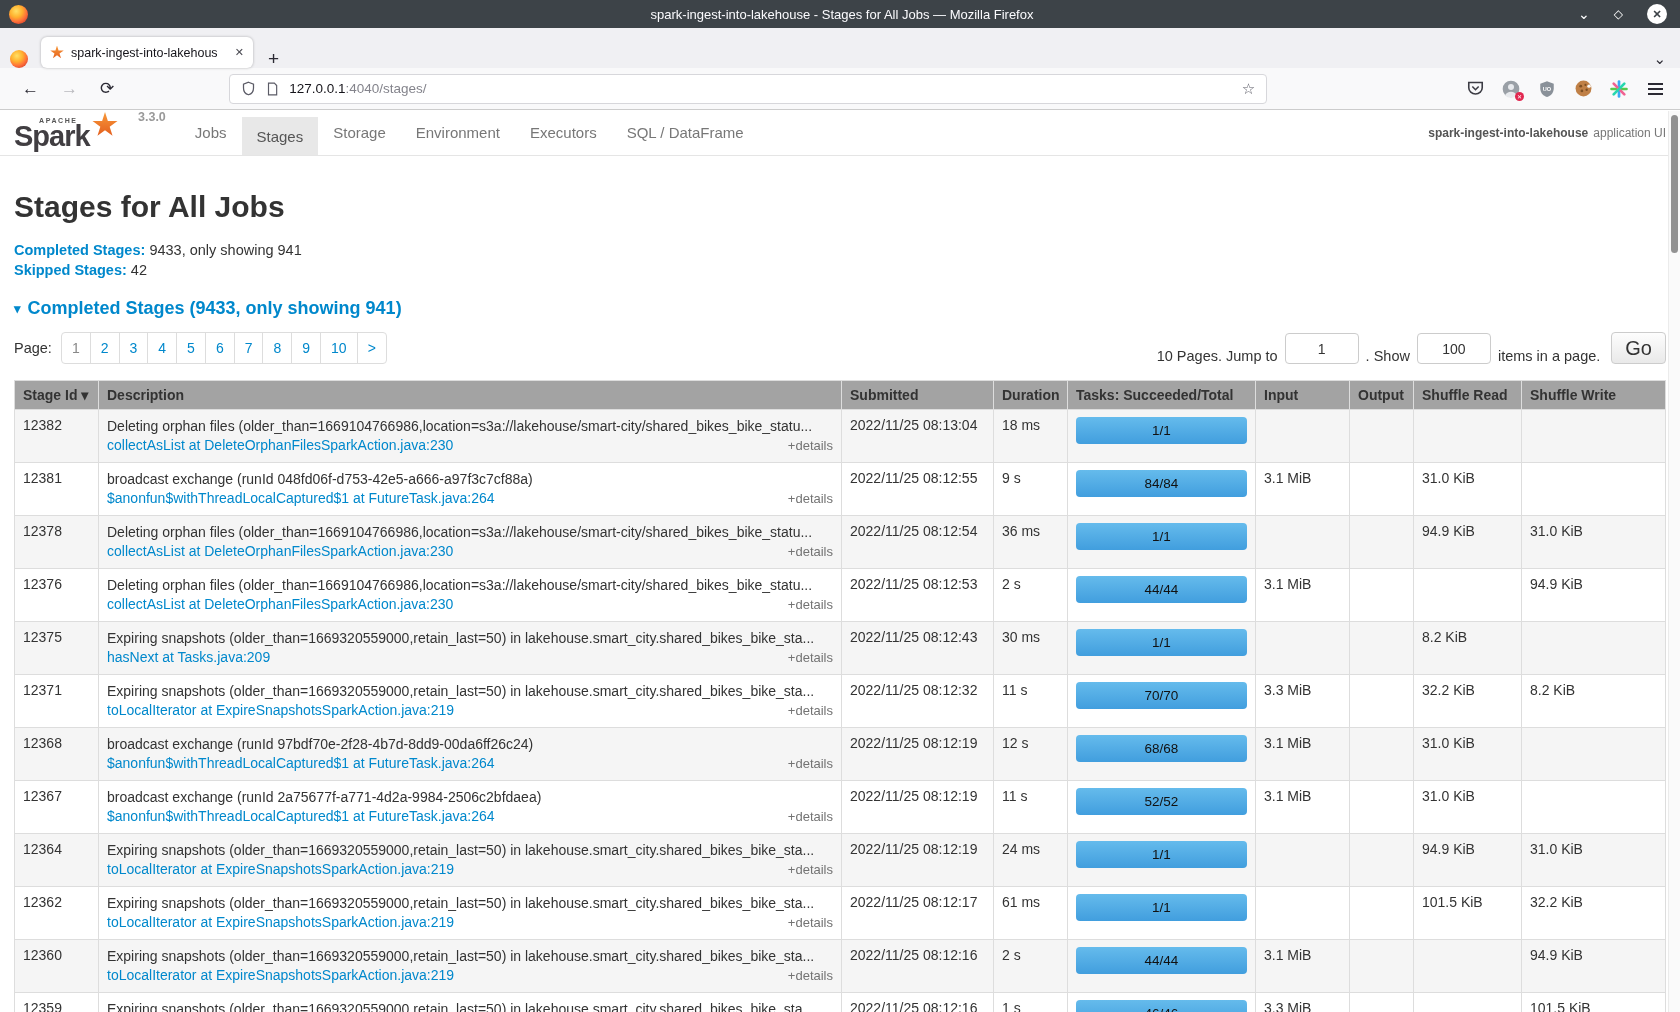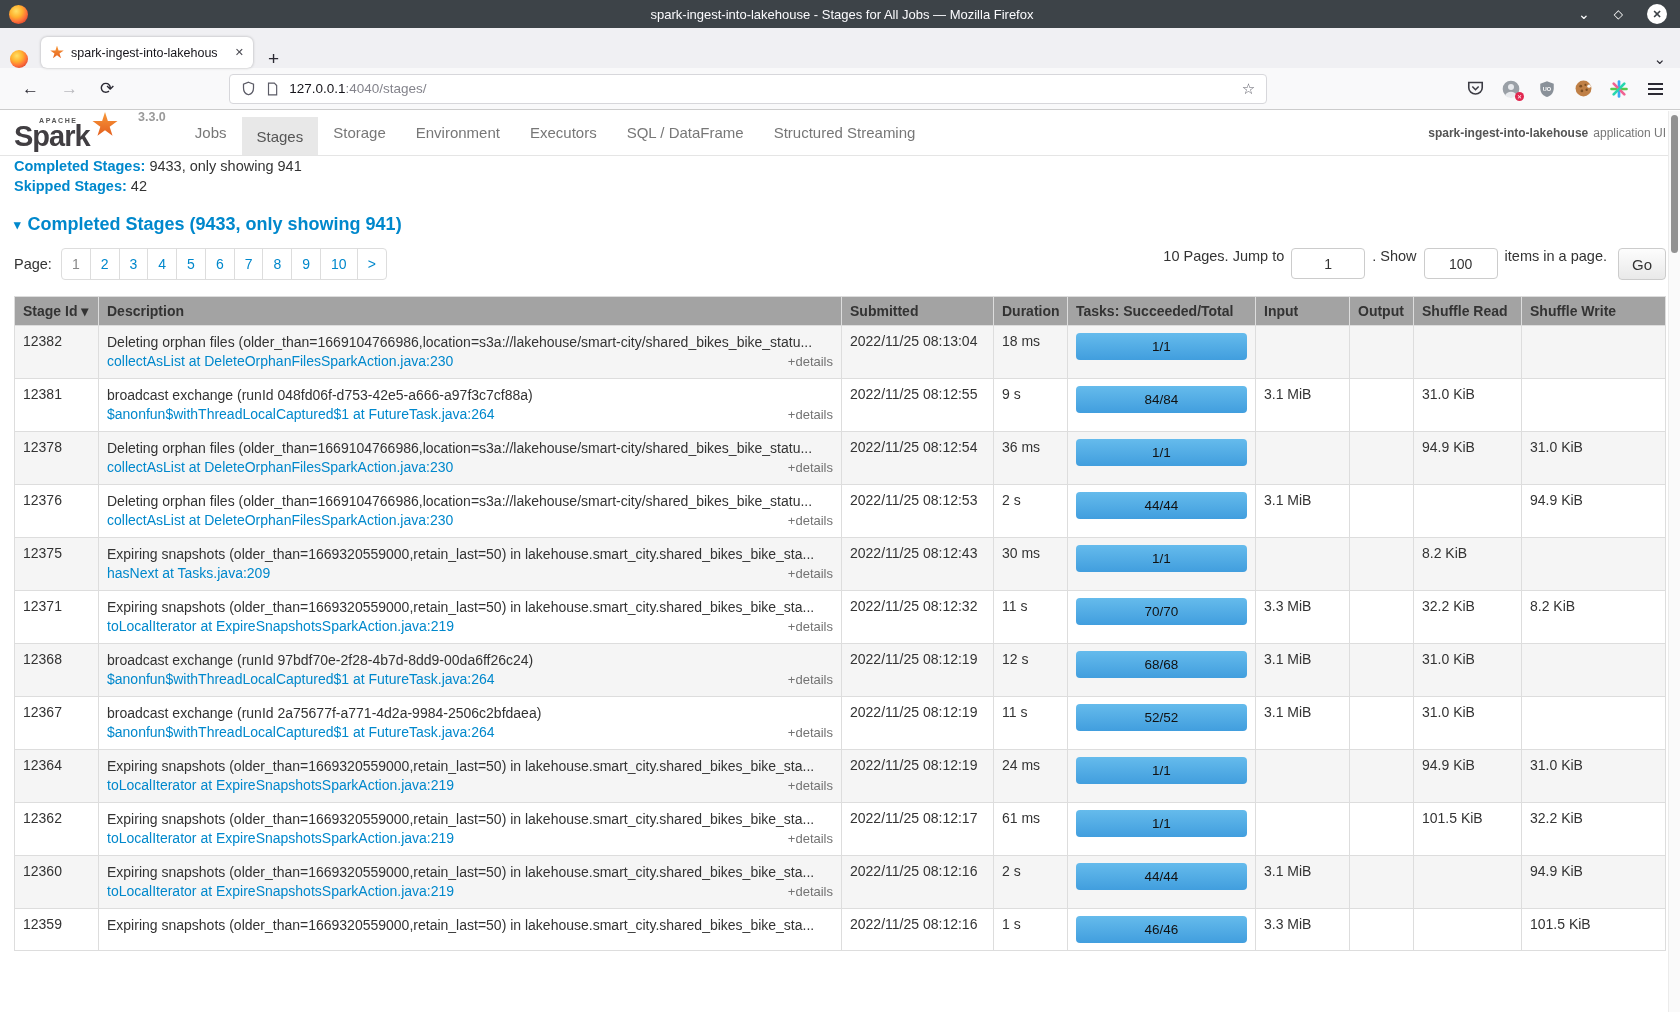--- a/index.html
+++ b/index.html
@@ -67,25 +67,25 @@
   .section-title { margin-top:18px; font-size:18px; font-weight:bold; color:#0088cc; display:flex; align-items:center; cursor:pointer; }
   .section-title .caret { font-size:13px; margin-right:7px; }
 
   .page-row { display:flex; align-items:center; margin-top:13px; font-size:14.5px; color:#333; }
   .page-label { margin-right:9px; }
   .pager { display:flex; border:1px solid #ddd; border-radius:4px; overflow:hidden; background:#fff; }
   .pg { min-width:28px; padding:0 10px; height:30px; display:flex; align-items:center; justify-content:center;
     border-right:1px solid #ddd; color:#0088cc; font-size:14px; cursor:pointer; }
   .pg:last-child { border-right:none; }
   .pg.current { color:#888; }
-  .page-right { margin-left:auto; display:flex; align-items:flex-start; gap:7px; }
+  .page-right { margin-left:auto; display:flex; align-items:flex-end; gap:7px; }
   .page-right input { width:74px; height:31px; border:1px solid #ccc; border-radius:4px; text-align:center;
     font-size:14px; color:#333; font-family:inherit; }
   .go-btn { height:32px; padding:0 13px; border:1px solid #ccc; border-radius:4px;
-    background:linear-gradient(#fdfdfd,#e9e9e9); font-size:15px; color:#333; margin-left:4px; cursor:pointer; }
+    background:linear-gradient(#fdfdfd,#e9e9e9); font-size:20px; color:#333; margin-left:4px; cursor:pointer; }
 
   table.stages { width:100%; border-collapse:collapse; table-layout:fixed; margin-top:16px; font-size:14px; color:#333; }
   table.stages th, table.stages td { border:1px solid #ddd; text-align:left; vertical-align:top; }
   table.stages th { padding:6px 8px; font-weight:bold; background:#a3a3a3; white-space:nowrap; overflow:hidden; }
   table.stages td { padding:7px 8px; }
   tbody tr:nth-child(odd) { background:#f5f5f5; }
   .desc-line { white-space:nowrap; overflow:hidden; text-overflow:ellipsis; line-height:19px; }
   .desc-sub { display:flex; align-items:baseline; line-height:19px; }
   .desc-sub a { color:#0088cc; text-decoration:none; white-space:nowrap; overflow:hidden; }
   .details { margin-left:auto; color:#737373; font-size:13px; flex:none; padding-left:10px; }
@@ -190,29 +190,29 @@
     <span class="logo-star"></span>
   </div>
   <div class="version">3.3.0</div>
   <div class="nav-items">
       <div class="nav-item">Jobs</div>
       <div class="nav-item active">Stages</div>
       <div class="nav-item">Storage</div>
       <div class="nav-item">Environment</div>
       <div class="nav-item">Executors</div>
       <div class="nav-item">SQL / DataFrame</div>
-      <div class="nav-item">Structured Streaming</div>
     </div>
   <div class="app-id">
     <b>spark-ingest-into-lakehouse</b>
     <span>application UI</span>
   </div>
 </div>
 
 <div class="content">
+  <h1 class="page-title">Stages for All Jobs</h1>
 
   <div class="summary-line">
     <span class="lbl">Completed Stages:</span>
     <span>9433, only showing 941</span>
   </div>
   <div class="summary-line">
     <span class="lbl">Skipped Stages:</span>
     <span>42</span>
   </div>
 

